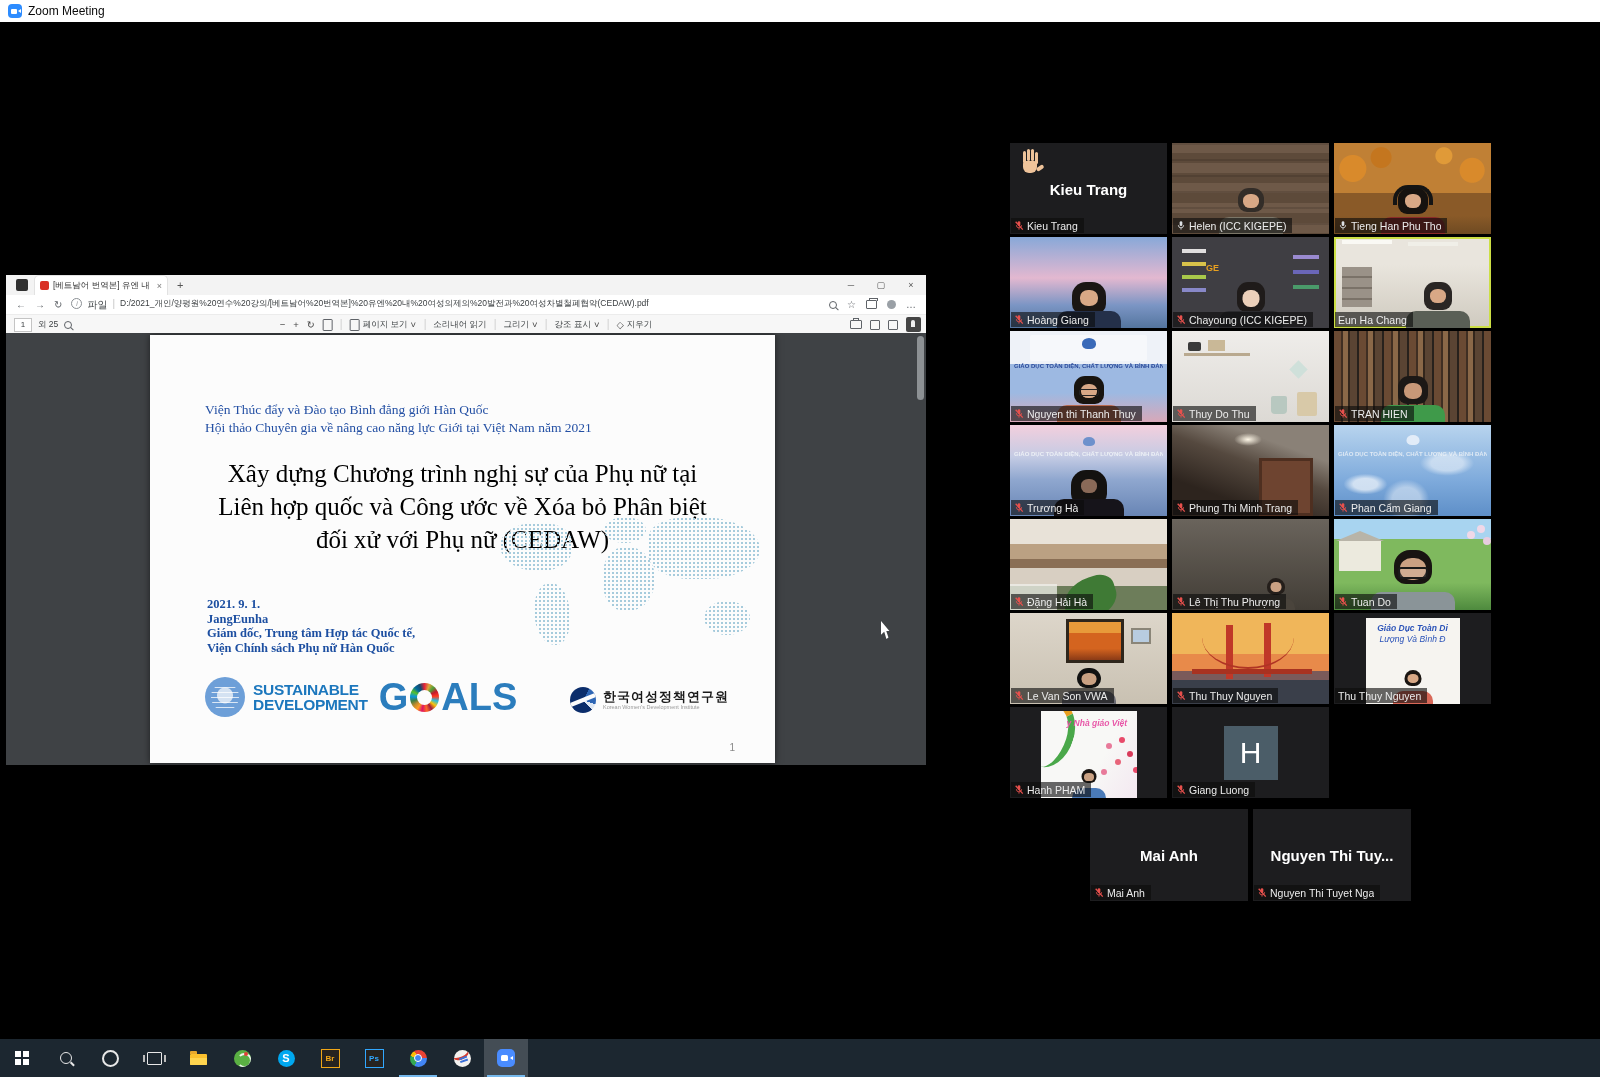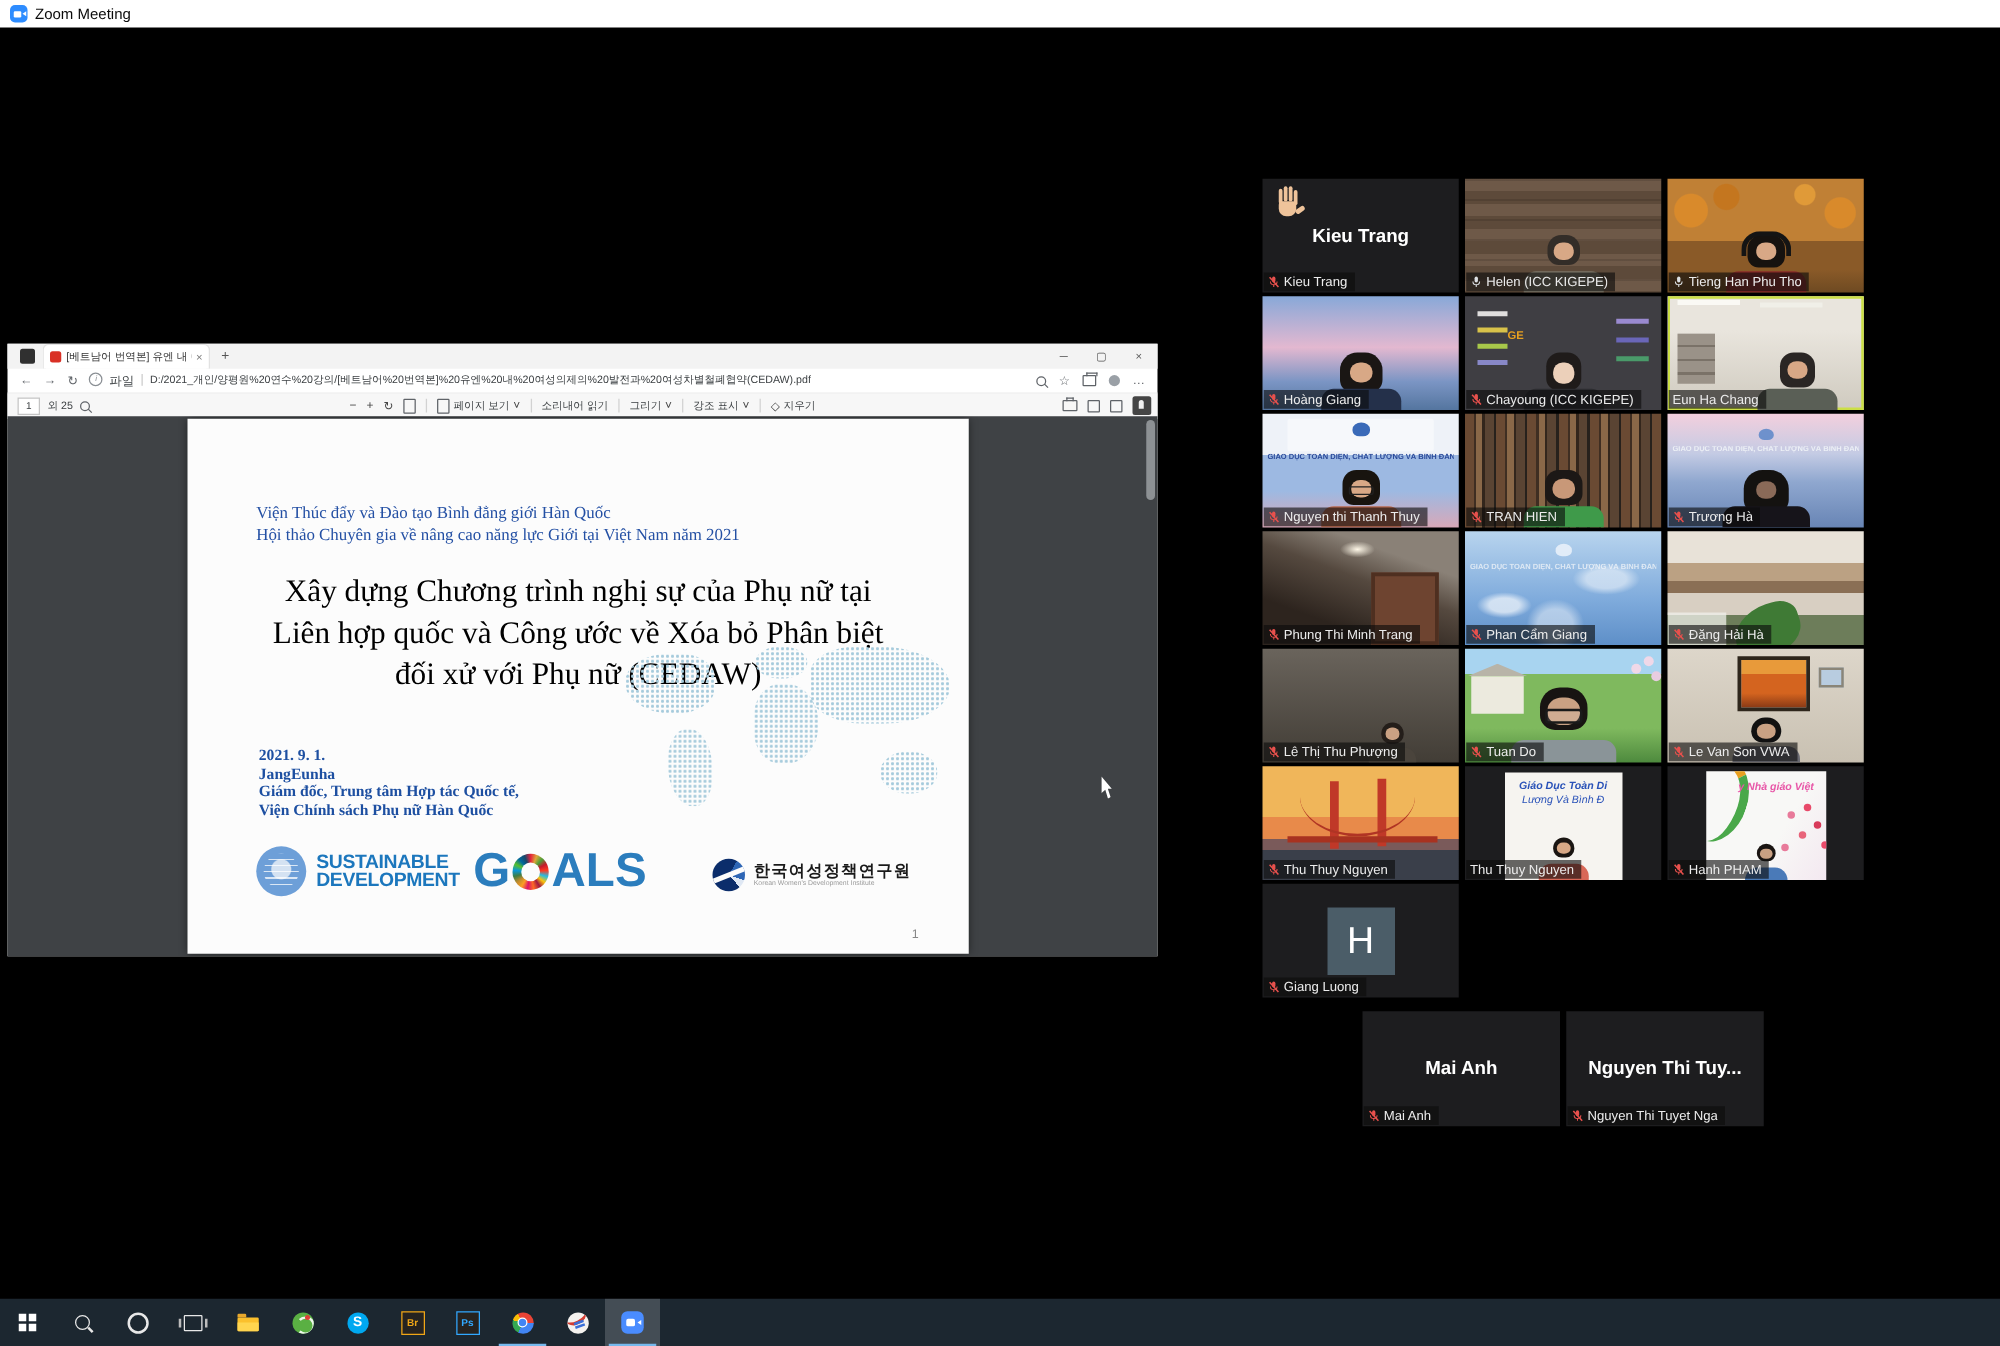--- a/index.html
+++ b/index.html
@@ -435,20 +435,37 @@
       <div class="plabel">
         <svg class="mic" viewBox="0 0 12 12">
     <rect x="4.4" y="0.8" width="3.2" height="5.8" rx="1.6" fill="#e8514d"></rect>
     <path d="M2.8 5.6a3.2 3.2 0 0 0 6.4 0" fill="none" stroke="#e8514d" stroke-width="1"></path>
     <line x1="6" y1="8.8" x2="6" y2="11" stroke="#e8514d" stroke-width="1"></line>
           <line x1="2" y1="1.5" x2="10.5" y2="11" stroke="#e8514d" stroke-width="1.5"></line>
         </svg>
         <span class="pname">Nguyen thi Thanh Thuy</span>
       </div>
     </div>
+    <div class="tile sc-whiteroom">
+      <div style="position:absolute;left:12px;top:22px;width:66px;height:3px;background:#b9a98f"></div>
+      <div style="position:absolute;left:16px;top:11px;width:13px;height:9px;background:#3a3a3a;border-radius:2px"></div>
+      <div style="position:absolute;left:36px;top:9px;width:17px;height:11px;background:#c9b897"></div>
+      <div style="position:absolute;right:24px;top:32px;width:13px;height:13px;background:#cfe0da;transform:rotate(45deg)"></div>
+      <div style="position:absolute;right:42px;bottom:8px;width:16px;height:18px;background:#b8c8c0;border-radius:2px 2px 4px 4px"></div>
+      <div style="position:absolute;right:12px;bottom:6px;width:20px;height:24px;background:#d8c9a8;border-radius:2px"></div>
+      <div class="plabel">
+        <svg class="mic" viewBox="0 0 12 12">
+    <rect x="4.4" y="0.8" width="3.2" height="5.8" rx="1.6" fill="#e8514d"></rect>
+    <path d="M2.8 5.6a3.2 3.2 0 0 0 6.4 0" fill="none" stroke="#e8514d" stroke-width="1"></path>
+    <line x1="6" y1="8.8" x2="6" y2="11" stroke="#e8514d" stroke-width="1"></line>
+          <line x1="2" y1="1.5" x2="10.5" y2="11" stroke="#e8514d" stroke-width="1.5"></line>
+        </svg>
+        <span class="pname">Thuy Do Thu</span>
+      </div>
+    </div>
     <div class="tile sc-bookshelf">
       <div class="person" style="">
     <div class="hair" style="background:#1c1816;width:30px;height:28px"></div>
     <div class="face" style="top:7px;width:18px;height:16px;background:#c89878"></div>
     <div class="torso" style="background:#3f9a4a"></div>
       </div>
       <div class="plabel">
         <svg class="mic" viewBox="0 0 12 12">
     <rect x="4.4" y="0.8" width="3.2" height="5.8" rx="1.6" fill="#e8514d"></rect>
     <path d="M2.8 5.6a3.2 3.2 0 0 0 6.4 0" fill="none" stroke="#e8514d" stroke-width="1"></path>

